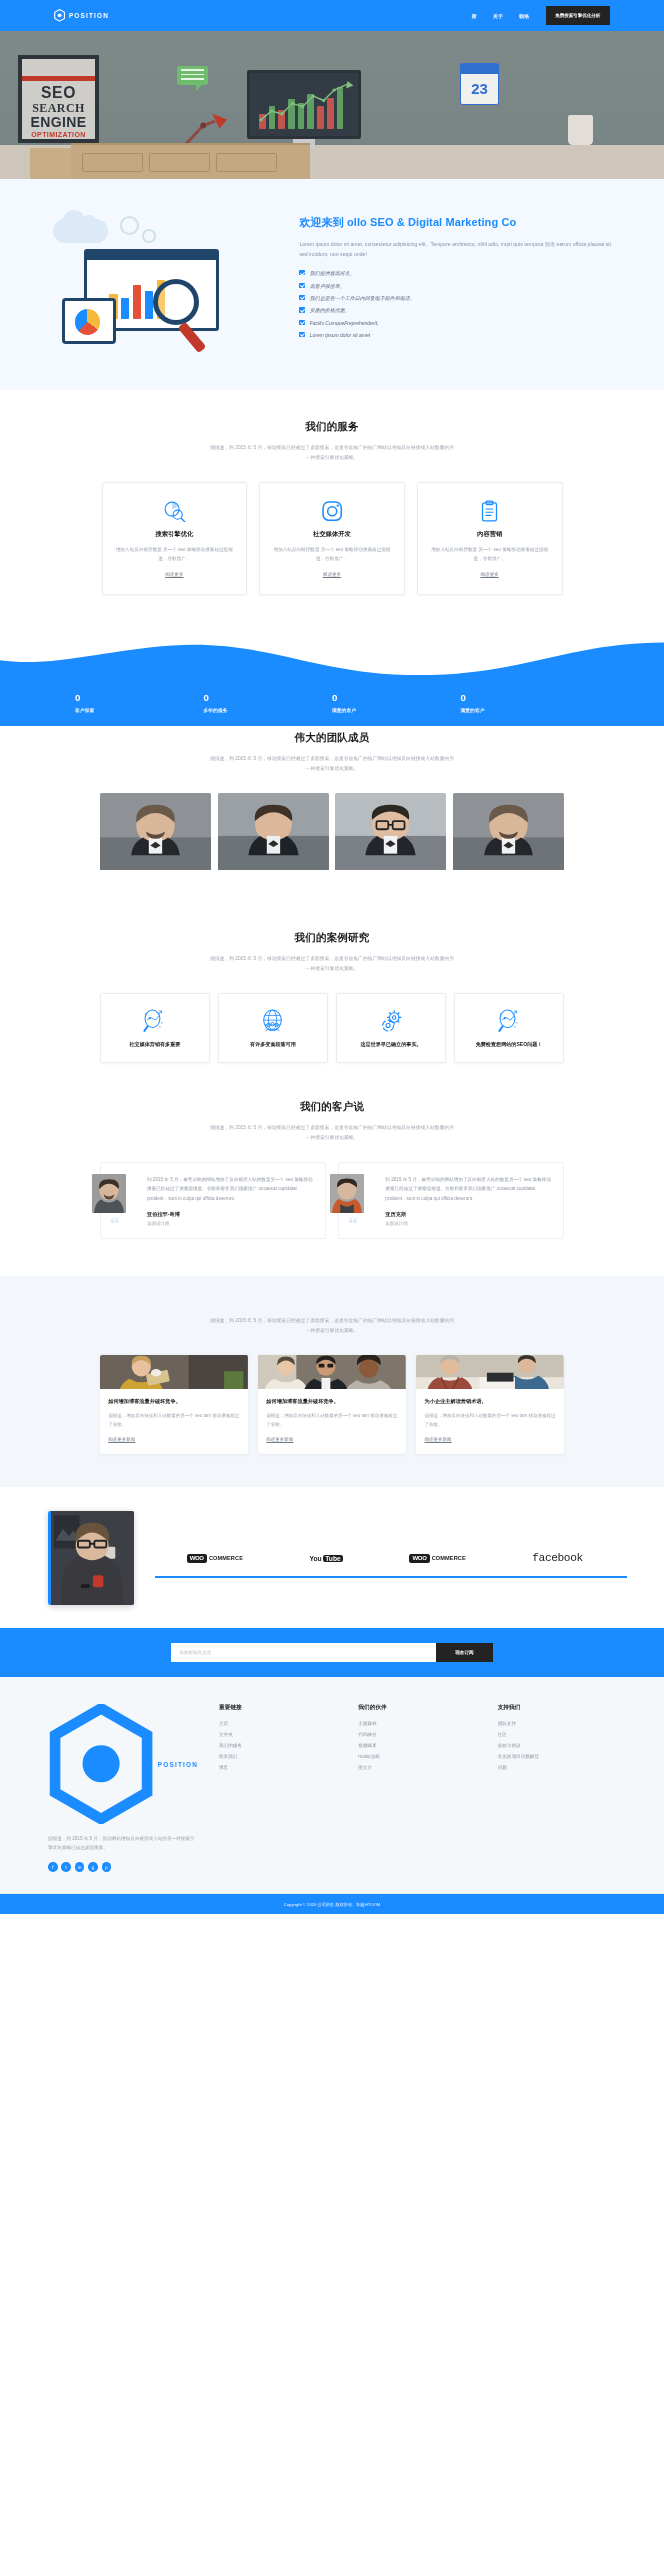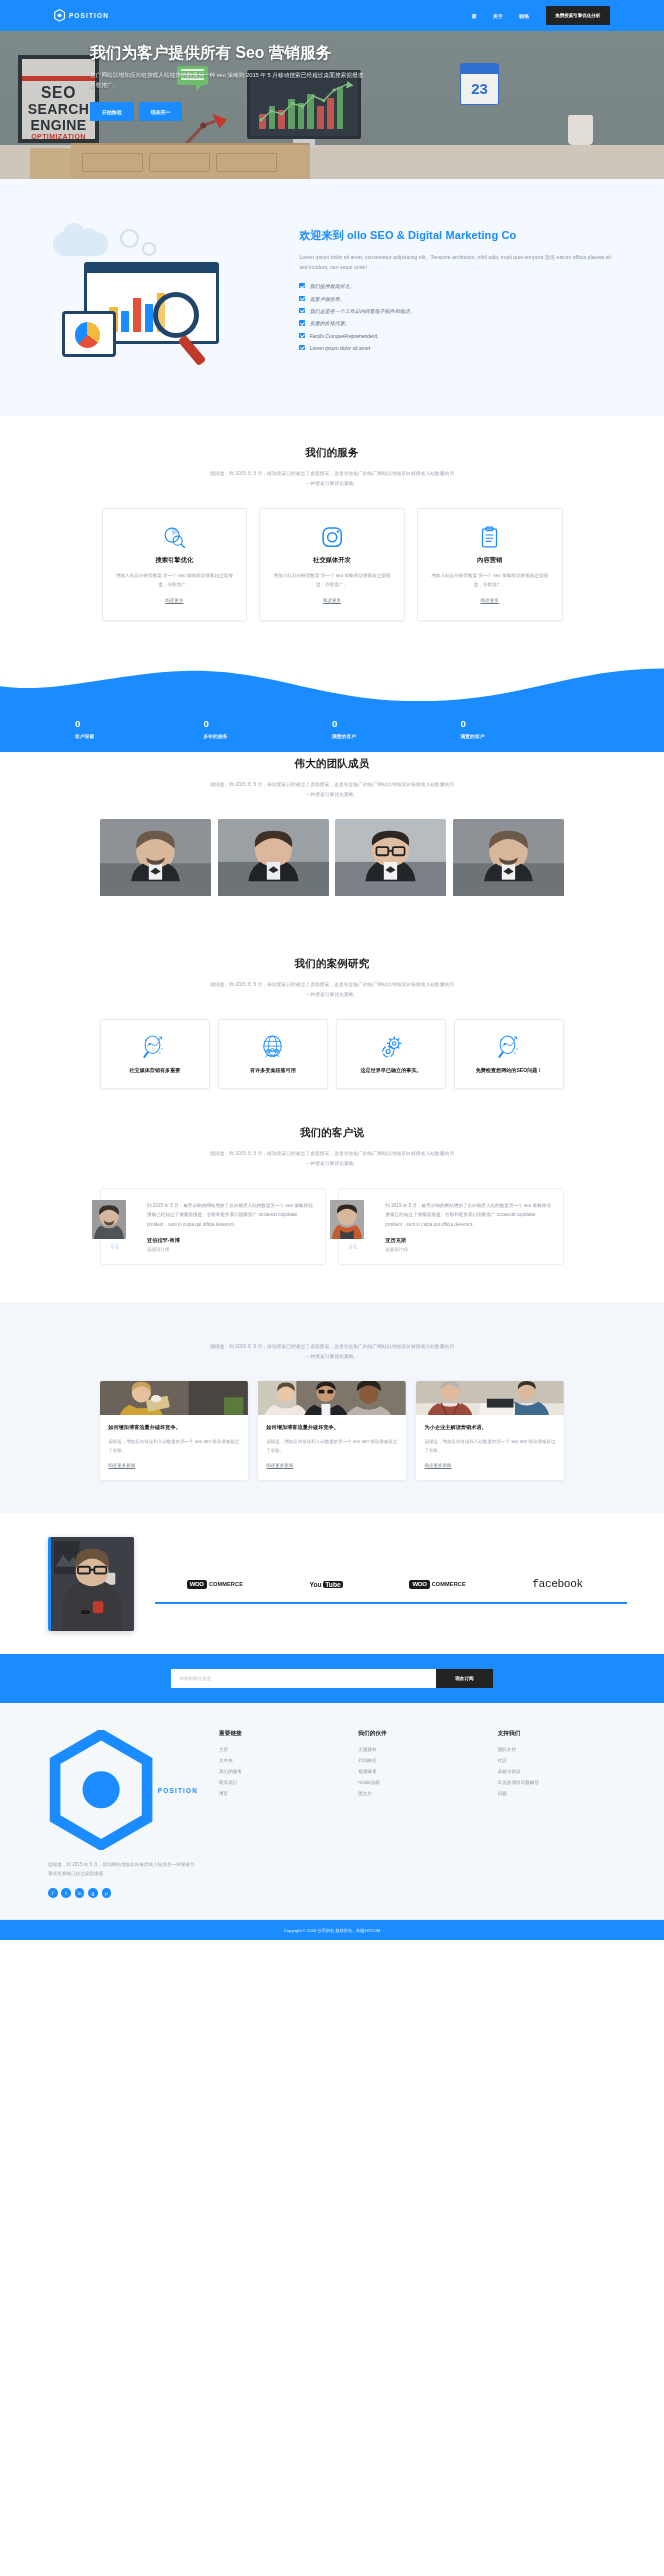--- a/index.html
+++ b/index.html
@@ -58,21 +58,21 @@
     position:absolute; left:18px; top:24px; width:81px; height:88px;
     background:#cfcdc9; border:4.5px solid #2e343c;
   }
   .poster .pband { position:absolute; left:0; top:16.5px; width:100%; height:5.2px; background:#c0392b; }
   .poster .ptxt {
     position:absolute; left:0; top:25.4px; width:100%; text-align:center;
     font-weight:bold; color:#2e343c; line-height:1.12;
   }
   .poster .ptxt span { display:block; }
   .poster .l1 { font-size:15.7px; letter-spacing:0.7px; }
-  .poster .l2 { font-size:14px; letter-spacing:0.4px; }
+  .poster .l2 { font-size:12px; letter-spacing:0.4px;font-family:Liberation Serif, serif; }
   .poster .l3 { font-size:14px; letter-spacing:0.4px; }
   .poster .l4 { font-size:7px; color:#c0392b; letter-spacing:0.4px; }
 
   .desk {
     position:absolute; left:71px; top:112px; width:239px; height:36px;
     background:#c3a882; border-top:2.2px solid #b09568;
   }
   .desk .drw { position:absolute; top:7.5px; height:19.4px; border:0.7px solid #ab8f63; border-radius:1.5px; }
 
   .monitor {
@@ -131,21 +131,21 @@
     text-shadow:0 0.7px 1.5px rgba(0,0,0,.45);
   }
   .hero-btns { margin-top:11.2px; display:flex; gap:5.2px; }
   .hero-btns button {
     background:#1a8cff; color:#fff; border:none; font-size:4.9px; font-weight:bold;
     padding:6.7px 12px; cursor:pointer;
   }
 
   
   .welcome { background:#f4f8ff; padding:31px 0 30px; }
-  .welcome-inner { display:flex; align-items:flex-start; gap:19.4px; width:568px; margin:13px auto; }
+  .welcome-inner { display:flex; align-items:flex-start; gap:19.4px; width:568px; margin:0 auto; }
   .welcome-art { width:232px; height:150px; position:relative; flex:none; }
   .wa-cloud { position:absolute; left:4.5px; top:9px; width:55px; height:24px; background:#dce9f7; border-radius:12px; }
   .wa-cloud:before { content:""; position:absolute; left:10.5px; top:-9px; width:22.4px; height:22.4px; background:#dce9f7; border-radius:50%; }
   .wa-cloud:after { content:""; position:absolute; left:28px; top:-4.5px; width:16.5px; height:16.5px; background:#dce9f7; border-radius:50%; }
   .wa-gear { position:absolute; border:2.2px solid #cfe2e6; border-radius:50%; }
   .wa-monitor {
     position:absolute; left:36px; top:39px; width:135px; height:82px;
     background:#fff; border:3.7px solid #20456b; border-radius:3px;
   }
   .wa-monitor .mbar { position:absolute; left:0; top:0; width:100%; height:8.2px; background:#20456b; }
@@ -413,28 +413,20 @@
       <div class="plant"></div>
 
       <div class="desk">
         <div class="drw" style="left:10.5px;width:61px;"></div>
         <div class="drw" style="left:78px;width:61px;"></div>
         <div class="drw" style="left:145px;width:61px;"></div>
       </div>
     </div>
 
     <div class="hero-overlay"></div>
-    <div class="hero-content">
-      <div class="hero-title">我们为客户提供所有 Seo 营销服务</div>
-      <div class="hero-sub">推广网站以增加反向链接或入站链接的数量另一种 seo 策略到 2015 年 5 月移动搜索已经超过桌面搜索据报道谷歌推广。</div>
-      <div class="hero-btns">
-        <button>开始旅程</button>
-        <button>现在买一</button>
-      </div>
-    </div>
   </div>
 
   <section class="welcome">
     <div class="welcome-inner">
       <div class="welcome-art">
         <div class="wa-cloud"></div>
         <div class="wa-gear" style="left:72px;top:6px;width:19.4px;height:19.4px;"></div>
         <div class="wa-gear" style="left:94px;top:19.4px;width:13.5px;height:13.5px;"></div>
         <div class="wa-monitor">
           <div class="mbar"></div>

